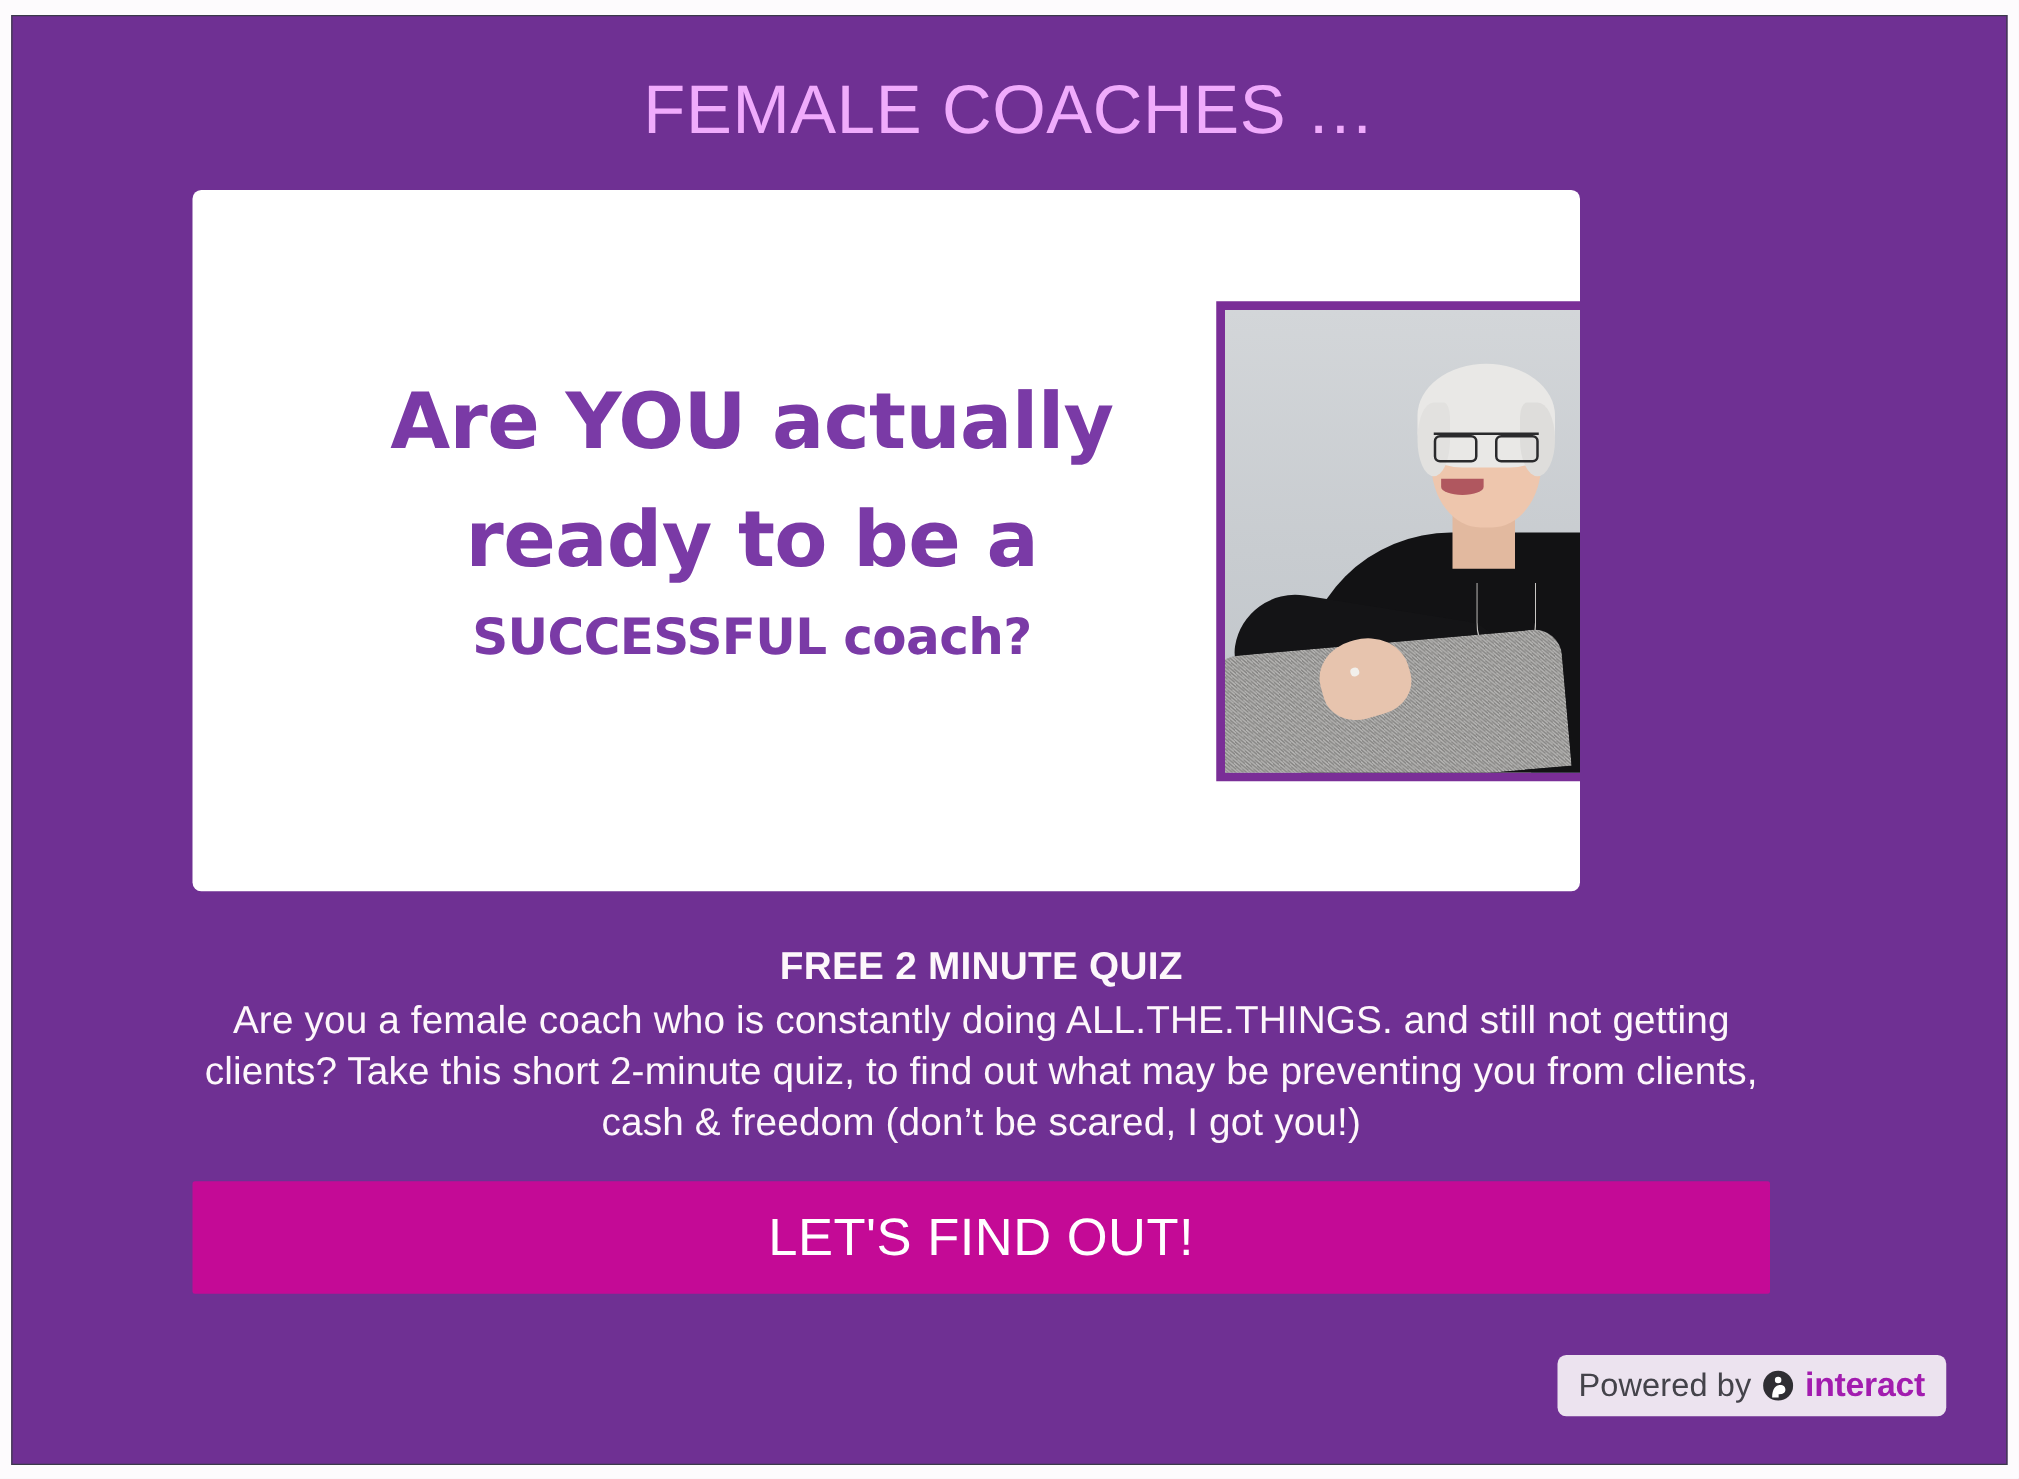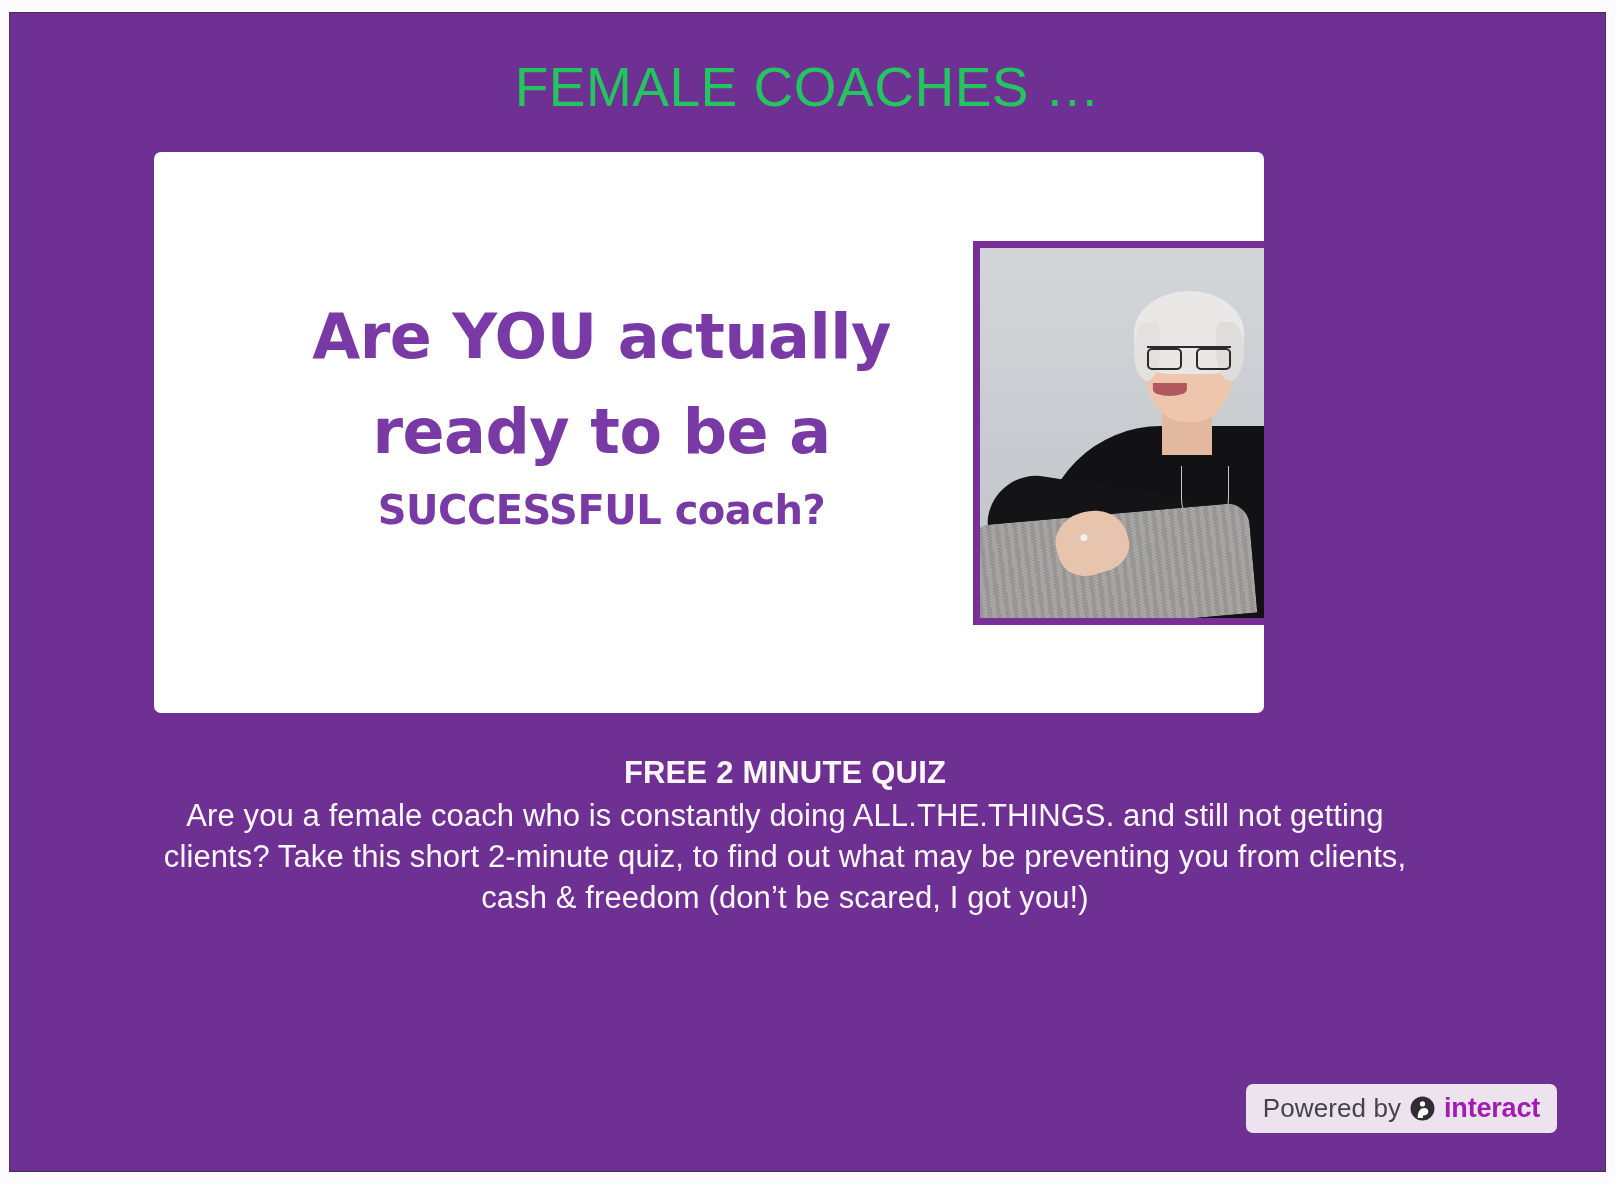--- a/index.html
+++ b/index.html
@@ -37,21 +37,21 @@
     overflow: hidden;
   }
 
   
   #quiz-title {
     position: absolute;
     left: 0;
     top: 46px;
     width: 100%;
     text-align: center;
-    color: #22c55e;
+    color: #f0abfc;
     font-size: 55px;
     font-weight: 400;
     letter-spacing: 0.5px;
     line-height: 1.05;
     font-family: "Liberation Sans", sans-serif;
     white-space: nowrap;
   }
 
   
   #hero-card {
@@ -302,20 +302,23 @@
 
     </div>
 
     <div id="quiz-desc-block">
       <div id="quiz-kicker">FREE 2 MINUTE QUIZ</div>
       <div id="quiz-desc">
         <span>Are you a </span><b>female coach</b><span> who is constantly doing ALL.THE.THINGS. and still not getting clients? Take this short 2-minute quiz, to find out what may be preventing you from clients, cash &amp; freedom (don’t be scared, I got you!)</span>
       </div>
     </div>
 
+    <button id="cta-button">
+      <span>LET'S FIND OUT!</span>
+    </button>
 
     <div id="powered-badge">
       <span id="powered-label">Powered by</span>
       <span id="interact-logo-icon">
         <svg viewBox="0 0 24 24" width="25" height="25" aria-hidden="true">
           <circle cx="12" cy="12" r="11.5" fill="#2f2e33"></circle>
           <circle cx="12" cy="7.6" r="2.5" fill="#ffffff"></circle>
           <path d="M7.4 21.2 C7.4 14.6 10.2 11.6 13.6 11.6 C16.2 11.6 17.6 13.2 17.6 15.2 C17.6 17.4 15.6 18.6 13.4 18.6 L12.4 18.6 L12.4 21.2 Z" fill="#ffffff"></path>
         </svg>
       </span>

